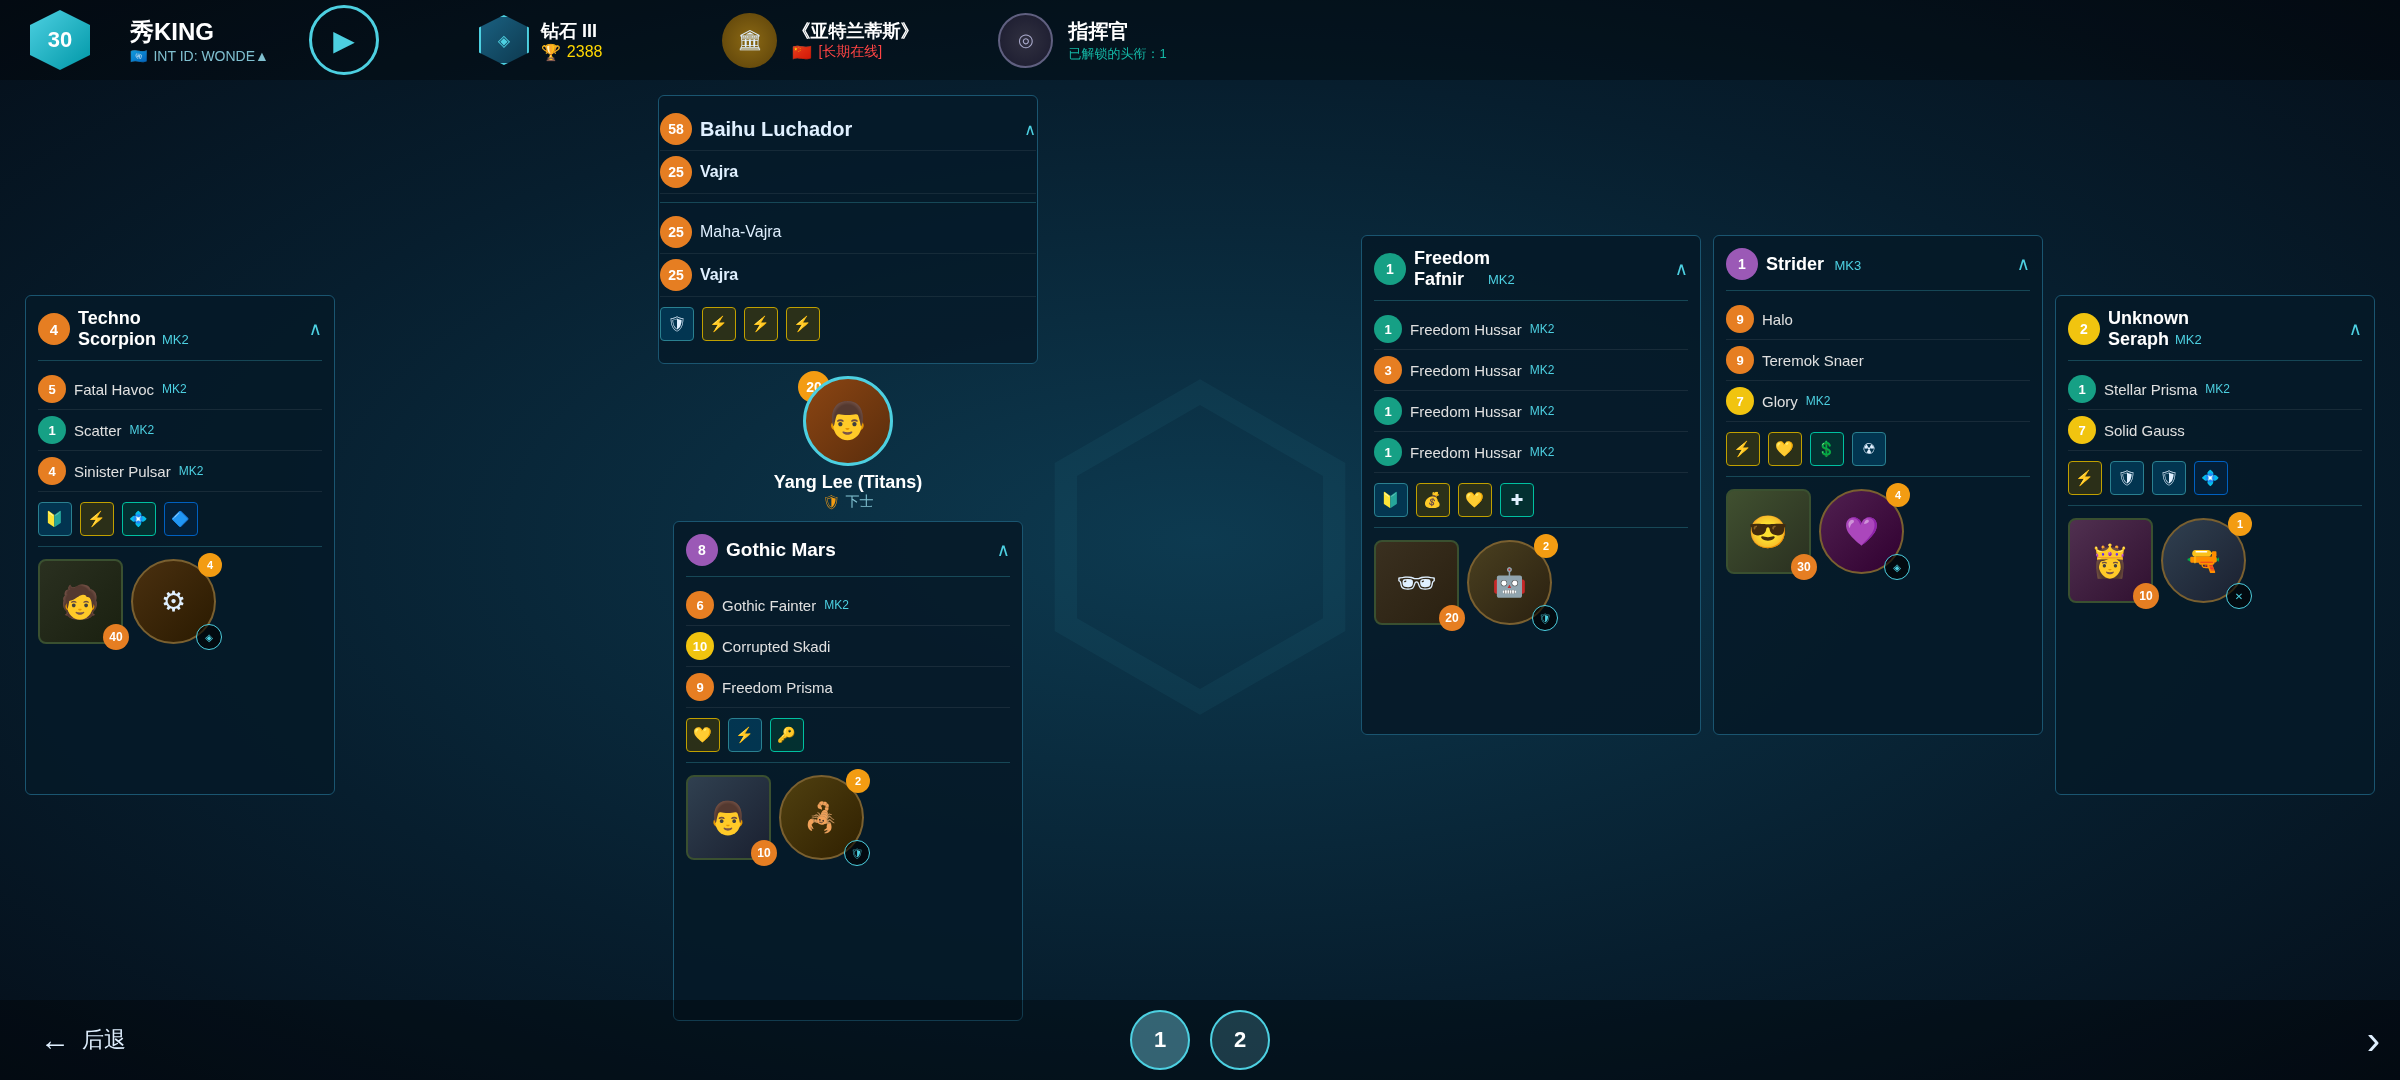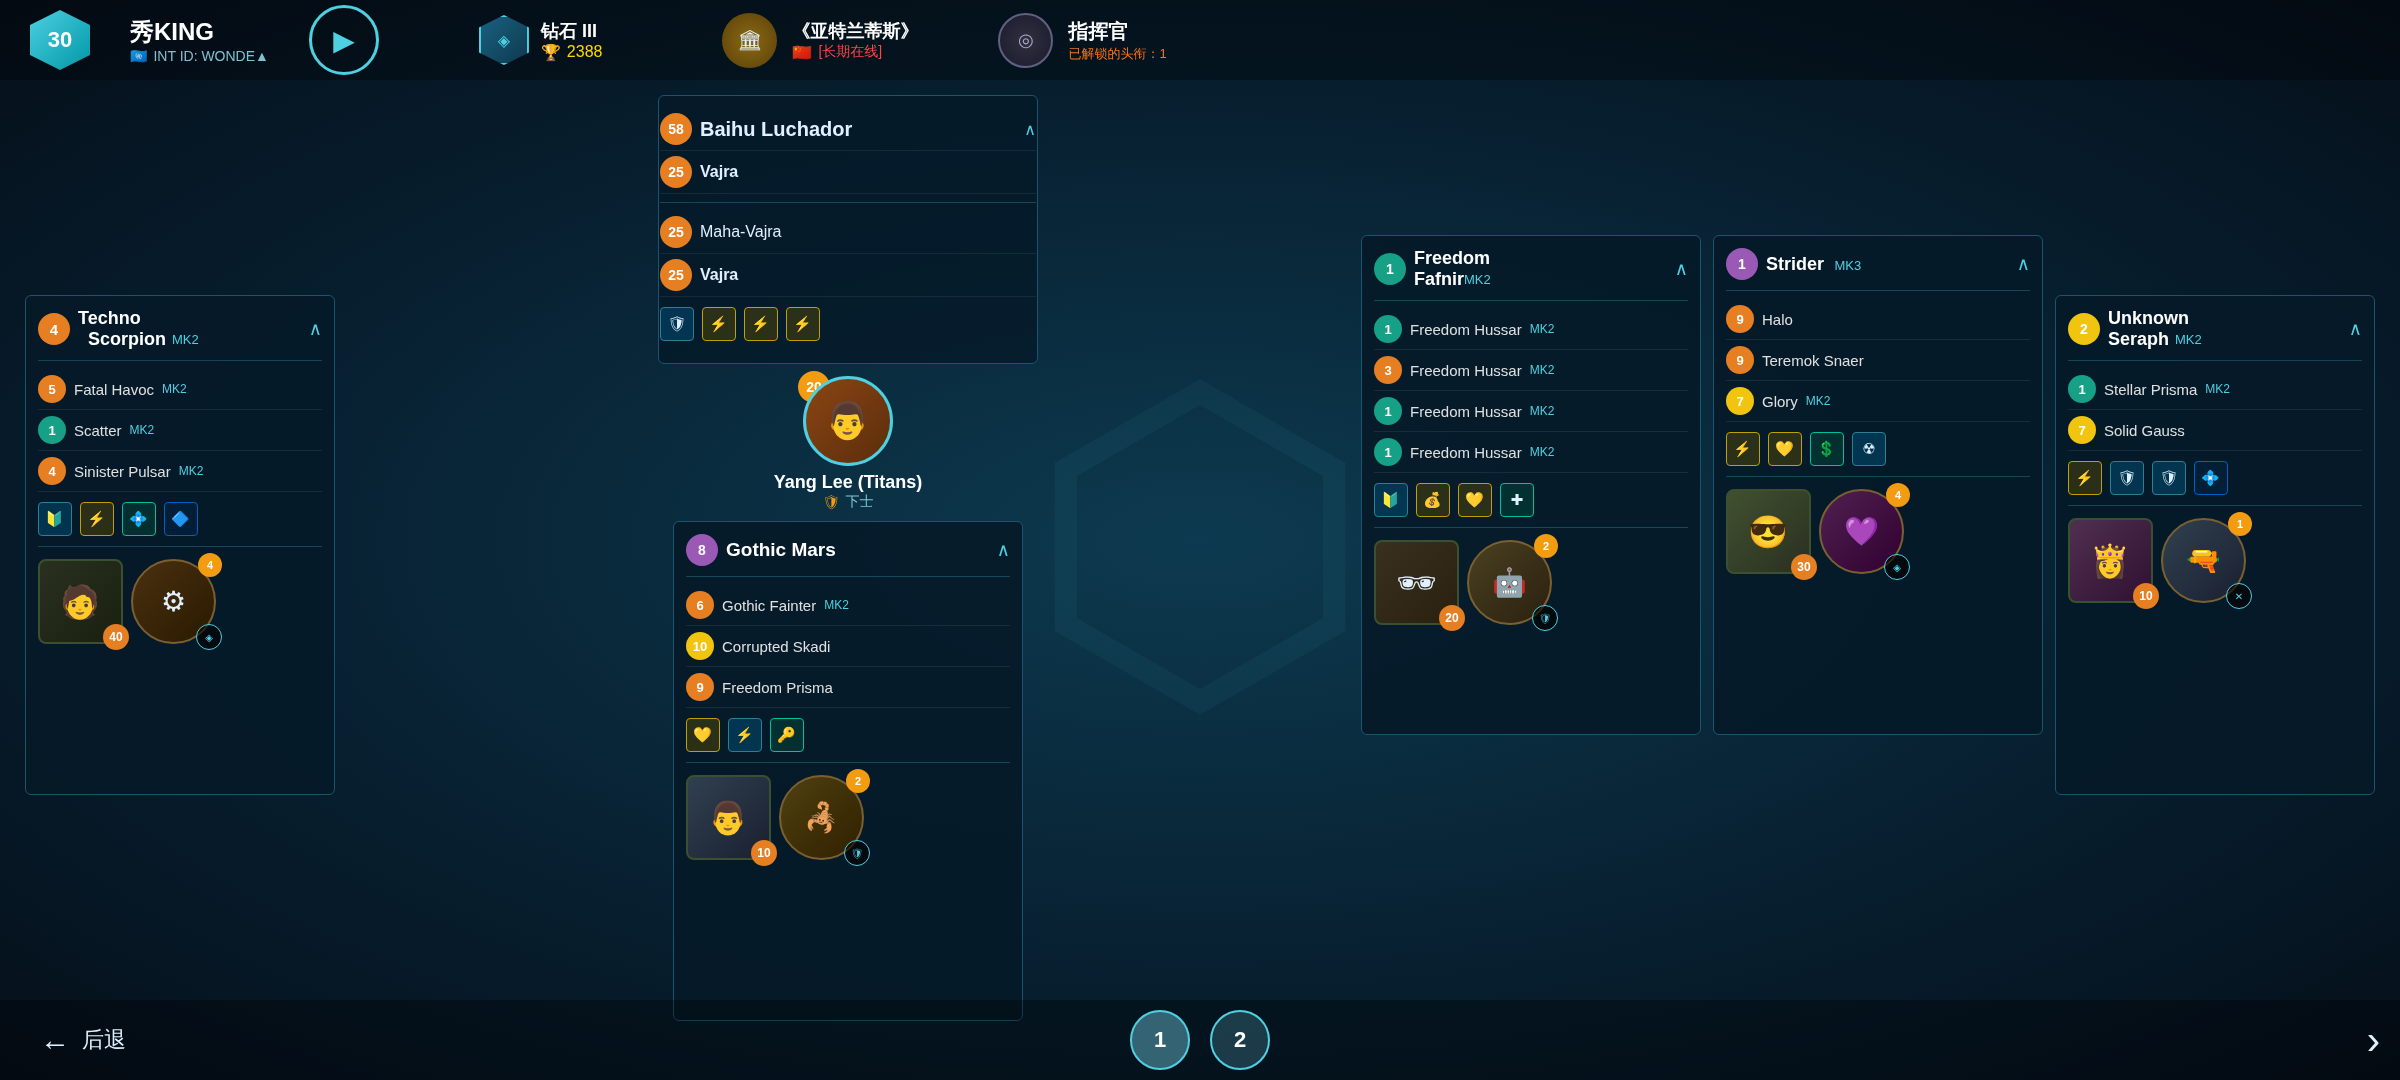--- a/index.html
+++ b/index.html
@@ -98,21 +98,21 @@
     .commander-icon {
       width: 55px; height: 55px;
       background: radial-gradient(circle, #303040, #1a1a2e);
       border: 2px solid #606080;
       border-radius: 50%;
       display: flex; align-items: center; justify-content: center;
       font-size: 18px; color: #aaaacc;
     }
     .commander-info { display: flex; flex-direction: column; }
     .commander-name { font-size: 20px; font-weight: bold; color: #ffffff; }
-    .commander-unlocks { font-size: 13px; color: #f97316; }
+    .commander-unlocks { font-size: 13px; color: #14b8a6; }
     .badge-orange { background: #e67e22; }
     .badge-yellow { background: #f1c40f; }
     .badge-purple { background: #9b59b6; }
     .badge-teal { background: #16a085; }
     .mk-badge {
       font-size: 13px; color: #4dd0e1;
     }
     .collapse-arrow {
       font-size: 18px; color: #4dd0e1; cursor: pointer;
     }
@@ -407,21 +407,21 @@
 
   <div class="robot-card" style="margin-top: 200px;">
     <div class="card-header">
       <div class="card-title-group">
         <span class="badge-num badge-orange">4</span>
         <div>
           <div style="display:flex;gap:6px;align-items:center;">
             <span style="font-size:18px;font-weight:bold;color:#fff;">Techno</span>
           </div>
           <div style="display:flex;gap:6px;align-items:center;">
-            <span style="font-size:18px;font-weight:bold;color:#fff;margin-left:10px;">Scorpion</span>
+            <span style="font-size:18px;font-weight:bold;color:#fff;">Scorpion</span>
             <span class="mk-badge">MK2</span>
           </div>
         </div>
       </div>
       <span class="collapse-arrow">∧</span>
     </div>
     <div class="section-divider"></div>
     <div class="weapon-row">
       <span class="badge-num badge-orange" style="width:28px;height:28px;font-size:13px;">5</span>
       <span class="weapon-name">Fatal Havoc</span>
@@ -542,21 +542,21 @@
 
   <div style="display:flex;flex-direction:column;align-items:center;margin-top:140px;">
     <div class="robot-card" style="width:340px;">
       <div class="card-header">
         <div class="card-title-group">
           <span class="badge-num badge-teal" style="width:32px;height:32px;font-size:14px;">1</span>
           <div>
             <div style="display:flex;gap:6px;align-items:center;">
               <span style="font-size:18px;font-weight:bold;color:#fff;">Freedom</span>
             </div>
-            <div style="display:flex;gap:0;align-items:center;">
+            <div style="display:flex;gap:24px;align-items:center;">
               <span style="font-size:18px;font-weight:bold;color:#fff;">Fafnir</span>
               <span class="mk-badge">MK2</span>
             </div>
           </div>
         </div>
         <span class="collapse-arrow">∧</span>
       </div>
       <div class="section-divider"></div>
       <div class="weapon-row">
         <span class="badge-num badge-teal" style="width:28px;height:28px;font-size:13px;">1</span>

